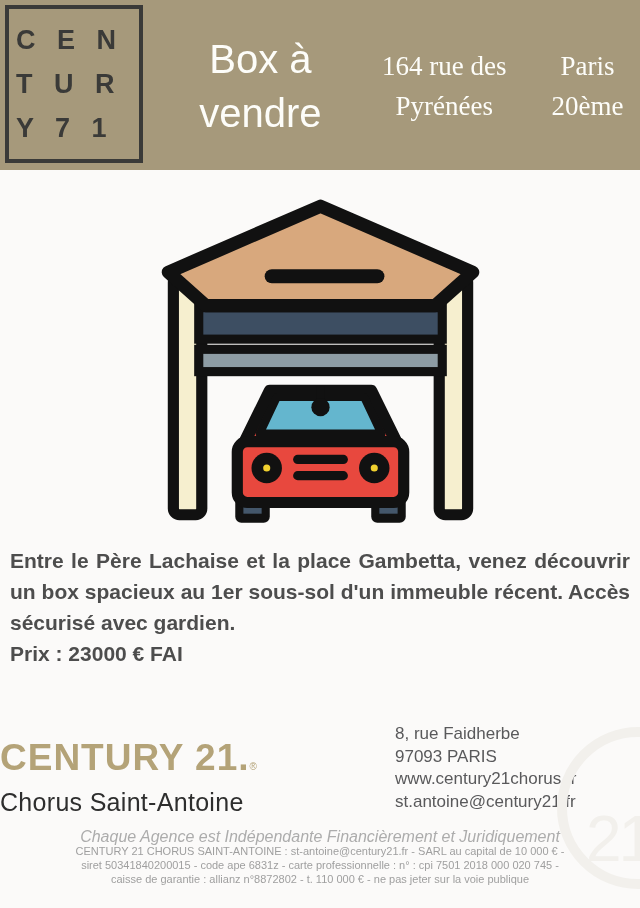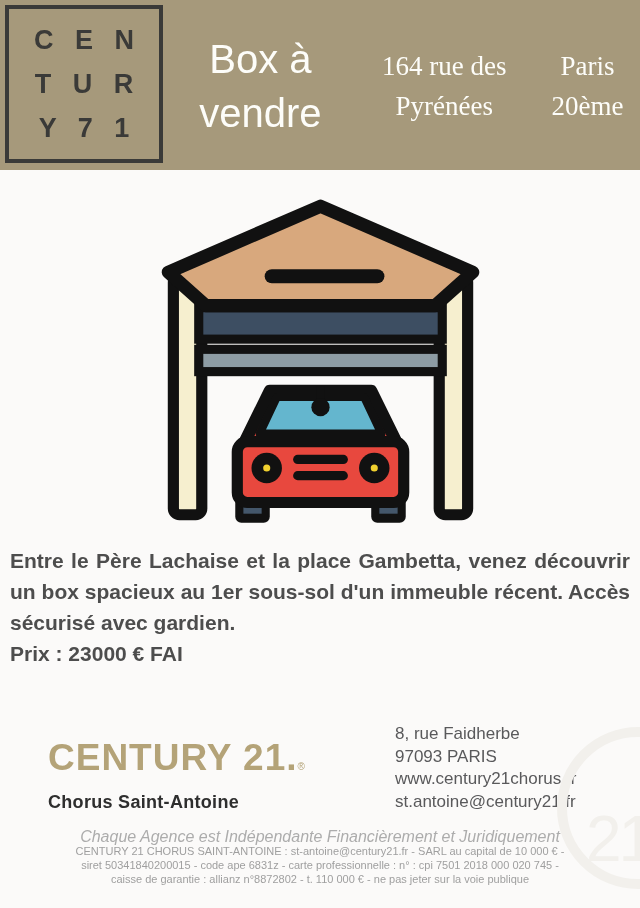--- a/index.html
+++ b/index.html
@@ -17,26 +17,25 @@
   
   .header {
     position: relative;
     width: 640px;
     height: 170px;
     background: var(--header-bg, #a6997b);
   }
   .logo-square {
     position: absolute;
     left: 5px; top: 5px;
-    width: 158px; height: 158px;
+    width: 138px; height: 158px;
     border: 4px solid var(--logo-ink, #3a3a38);
     display: flex;
     flex-direction: column;
     justify-content: center;
-    align-items: center;
   }
   .logo-row {
     color: var(--logo-ink, #3a3a38);
     font-size: 27px;
     font-weight: 700;
     letter-spacing: 7px;
     line-height: 44px;
     white-space: pre;
     text-indent: 7px; 
   }
@@ -84,41 +83,40 @@
   .description .price { text-align: left; }
 
   
   .footer {
     margin-top: 46px;
     display: flex;
     align-items: flex-start;
   }
   .footer-left {
     flex: 1 1 auto;
-    padding-left: 48px;
     padding-top: 24px;
   }
   .brand-line {
     color: var(--brand-gold, #b4a378);
     font-size: 37px;
     font-weight: 700;
     letter-spacing: 1px;
     line-height: 38px;
     white-space: nowrap;
   }
   .brand-reg {
     font-size: 10px;
     font-weight: 400;
     vertical-align: baseline;
     color: var(--brand-gold, #b4a378);
   }
   .agency-line {
     color: var(--agency-ink, #2e2e2e);
-    font-size: 18px;
-    font-weight: 700;
+    font-size: 25px;
+    font-weight: 400;
     letter-spacing: 0.3px;
     line-height: 32px;
   }
   .footer-right {
     flex: 0 0 245px;
     padding-top: 8px;
     color: var(--contact-gray, #59595b);
     font-size: 17px;
     line-height: 22.5px;
   }

